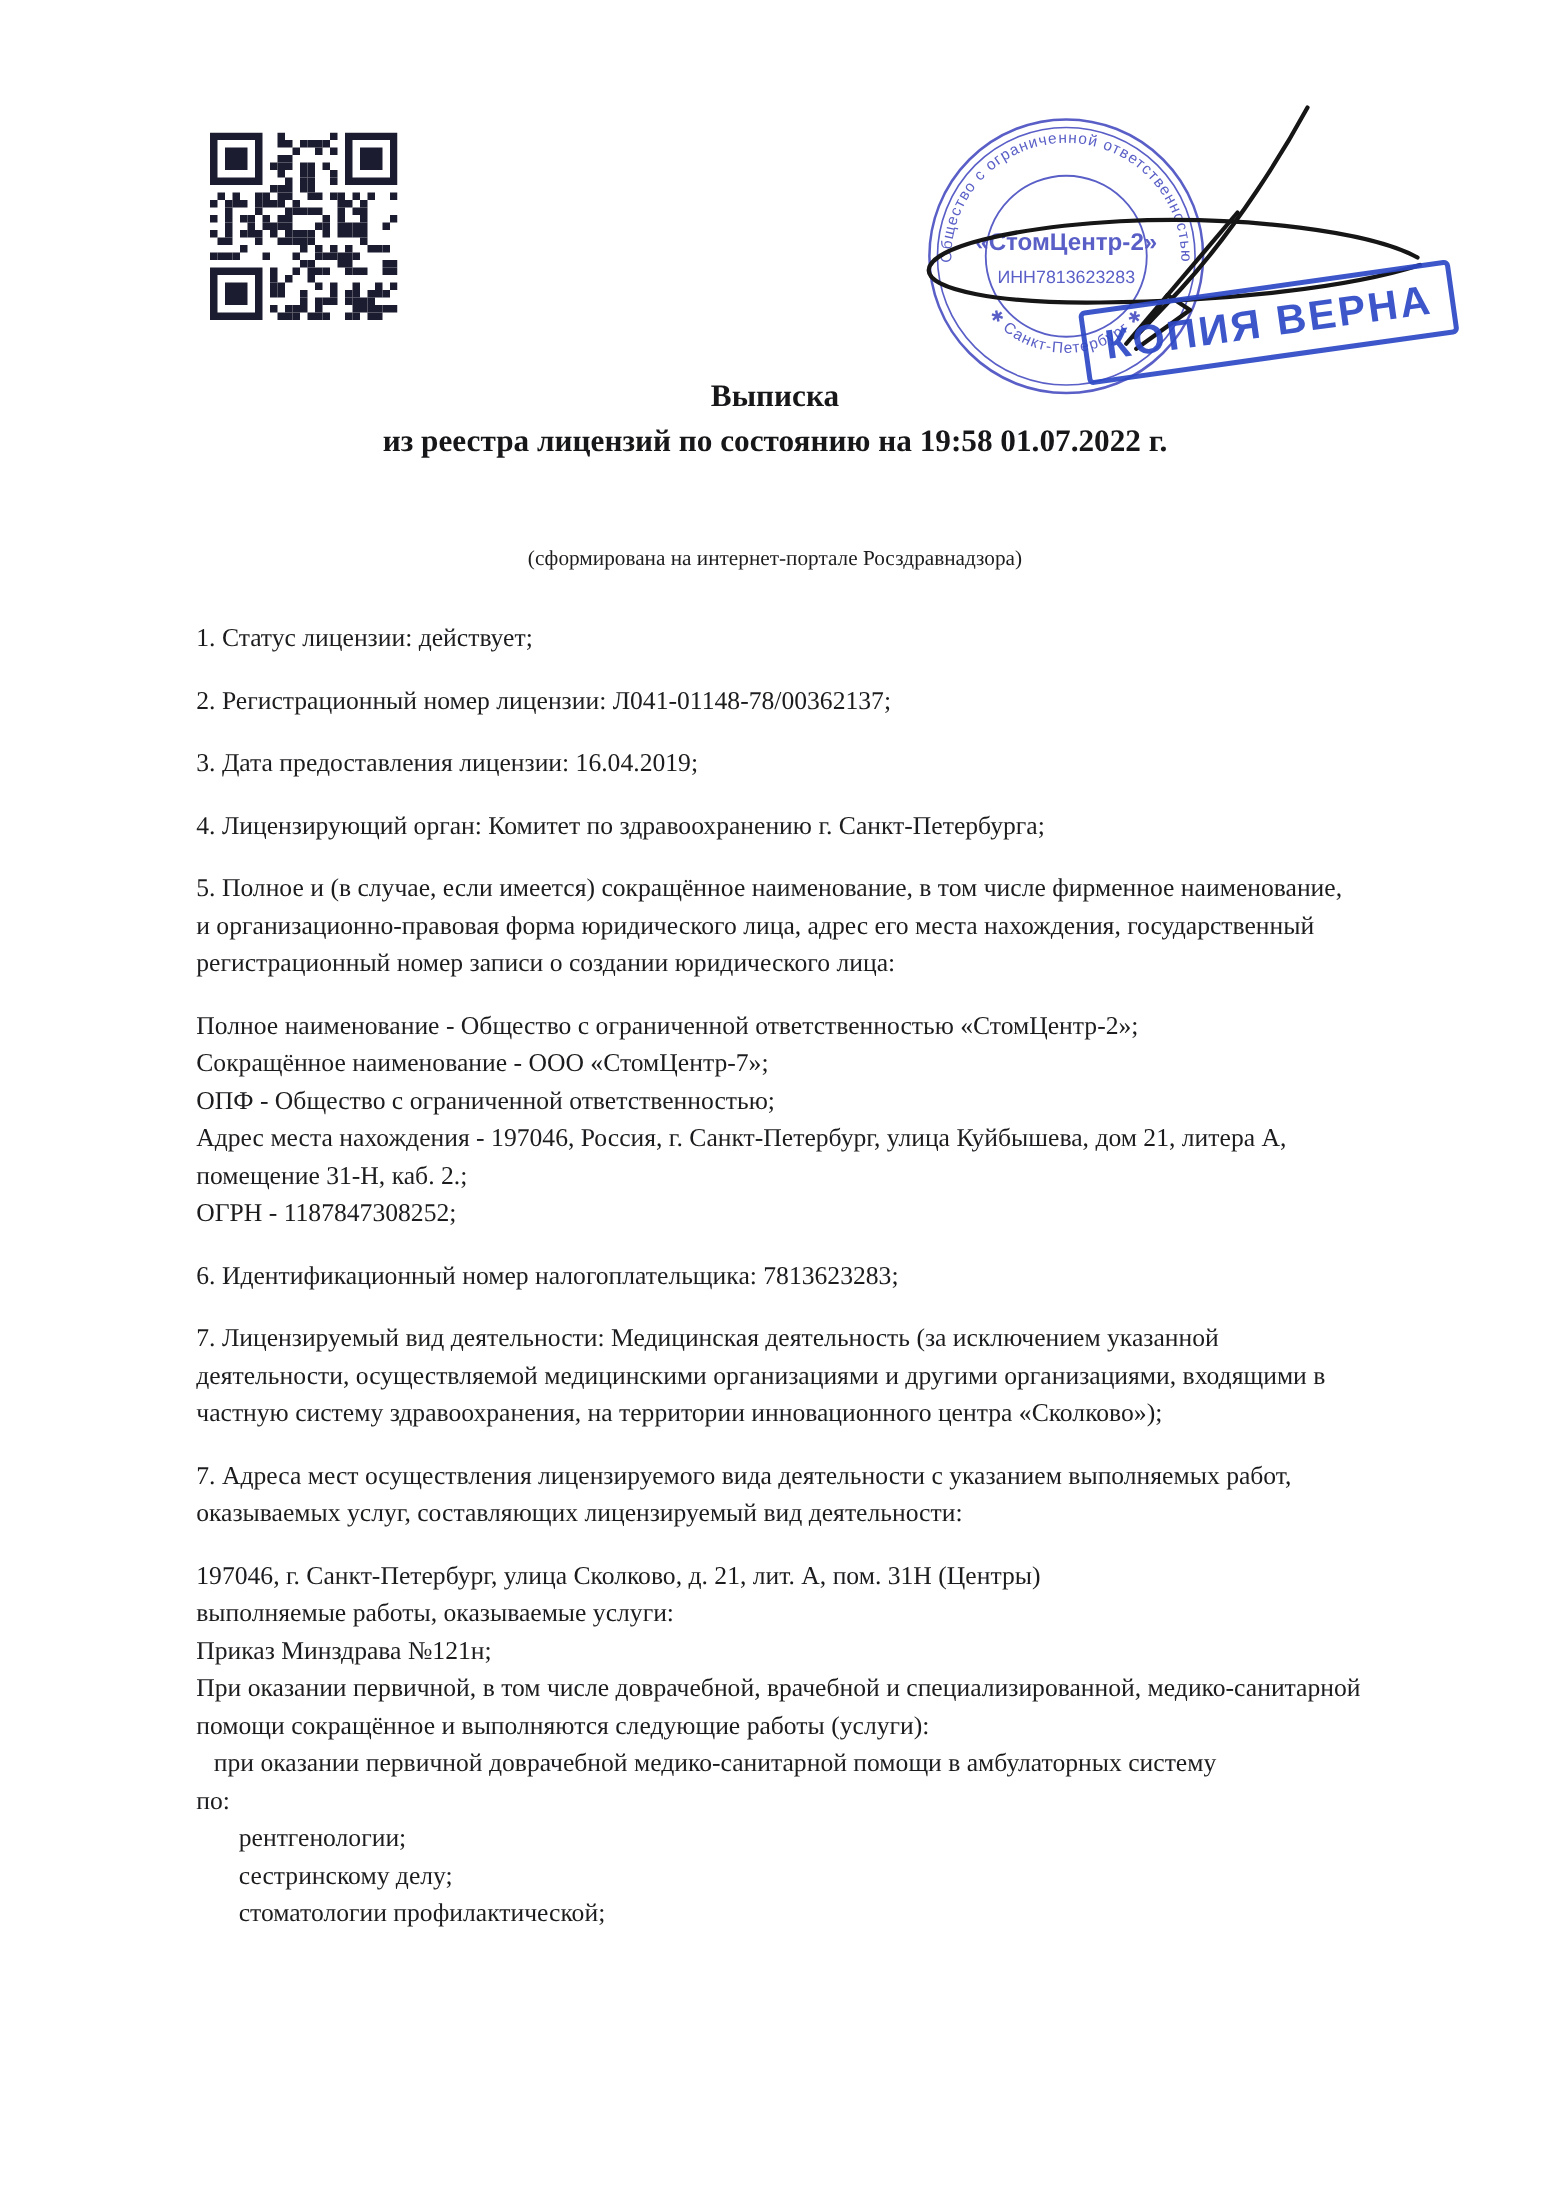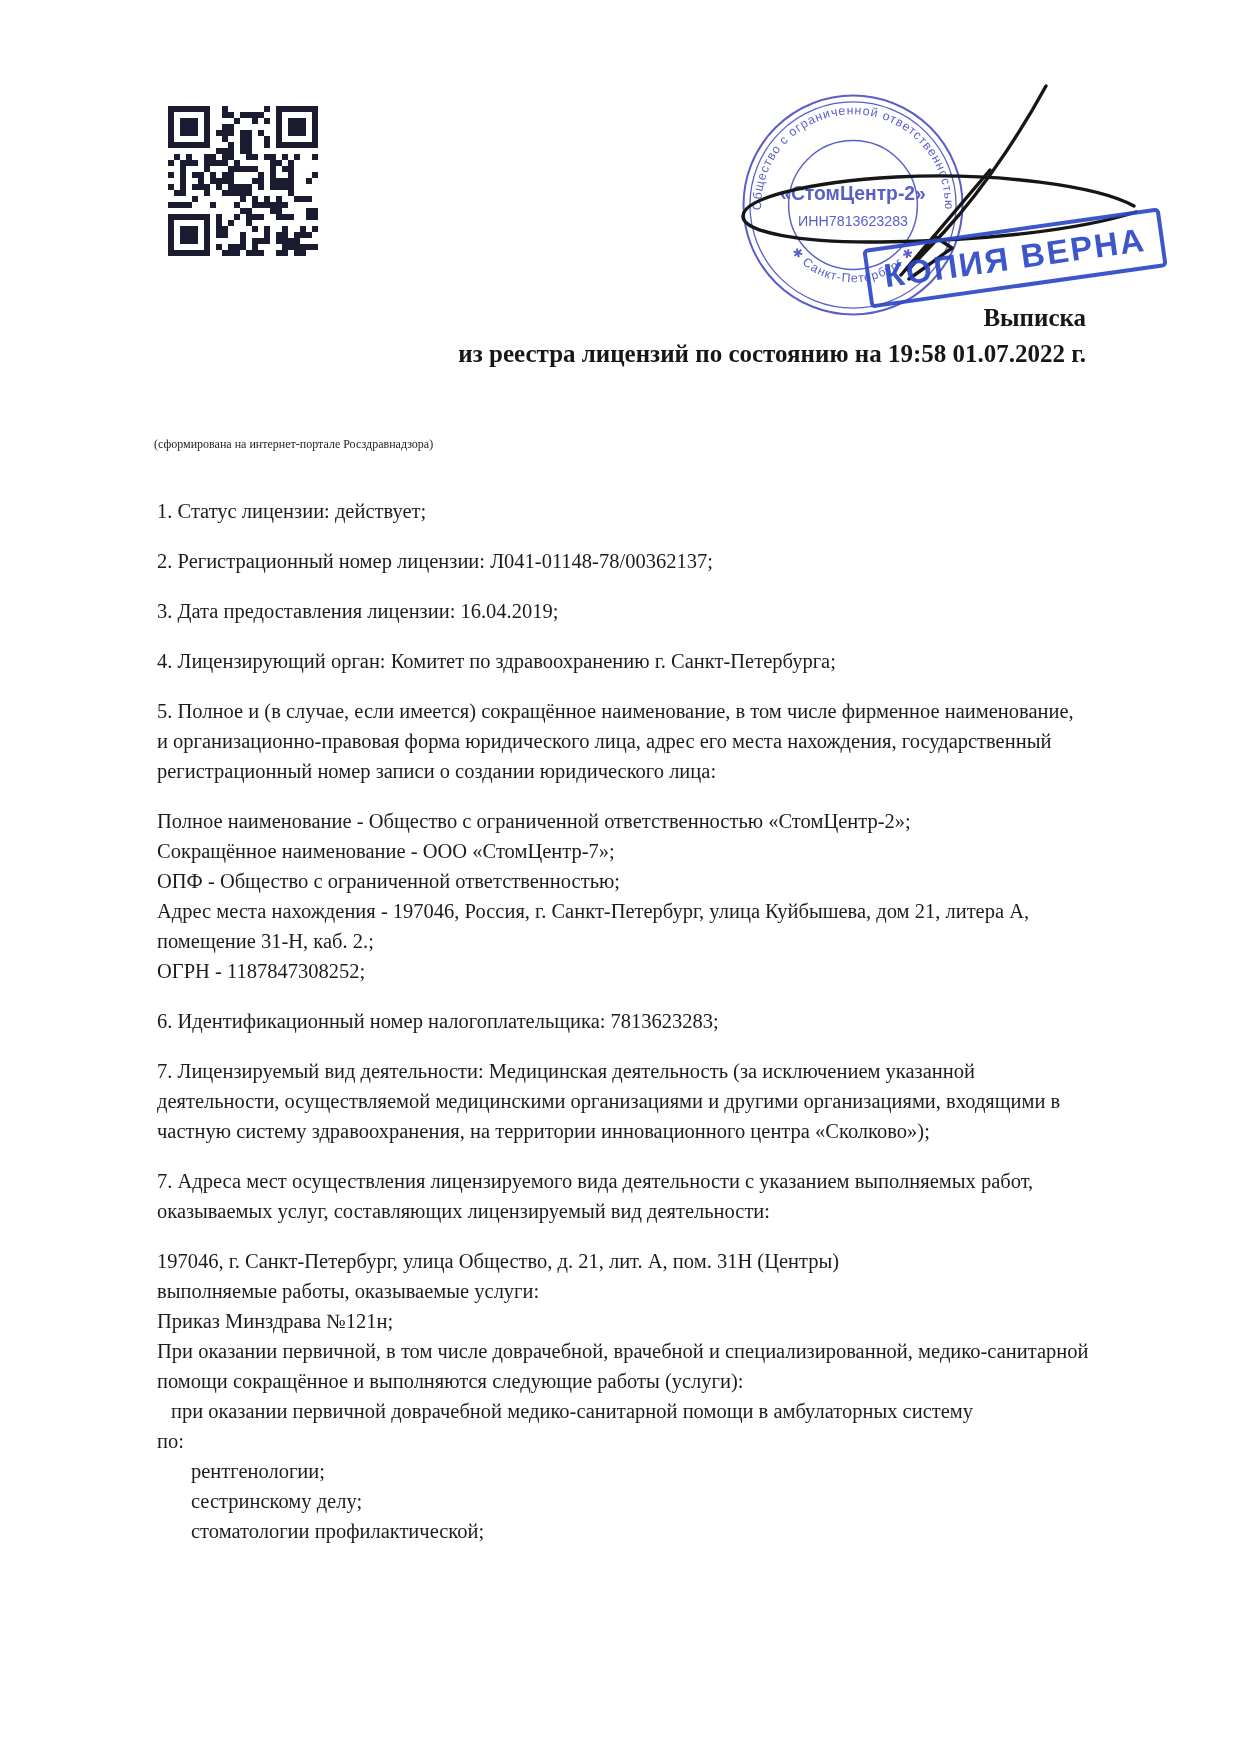--- a/index.html
+++ b/index.html
@@ -21,26 +21,26 @@
     border:4px solid #2d49c7;border-radius:5px;
     color:#2d49c7;
     font-family:"Liberation Sans","DejaVu Sans",sans-serif;
     font-weight:bold;font-size:33px;letter-spacing:2px;
     padding:7px 14px;white-space:nowrap;
     opacity:.92;
   }
   
   .title-block{
     position:absolute;left:154px;top:300px;width:932px;
-    text-align:right;font-weight:bold;font-size:25px;line-height:36px;
+    text-align:center;font-weight:bold;font-size:25px;line-height:36px;
     color:#17171a;
   }
   .subtitle{
     position:absolute;left:154px;top:437px;width:932px;
-    text-align:left;font-size:12px;color:#1c1c1e;
+    text-align:center;font-size:17px;color:#1c1c1e;
   }
   
   .doc-body{
     position:absolute;left:157px;top:496px;width:932px;
     font-size:20.5px;line-height:30px;
   }
   .doc-body p{margin:0;padding:0;}
   .doc-body p.para{margin-top:20px;}
   .doc-body p.ind1{padding-left:14px;}
   .doc-body p.ind2{padding-left:34px;}
@@ -310,21 +310,21 @@
     <p class="para">4. Лицензирующий орган: Комитет по здравоохранению г. Санкт-Петербурга;</p>
     <p class="para">5. Полное и (в случае, если имеется) сокращённое наименование, в том числе фирменное наименование, и организационно-правовая форма юридического лица, адрес его места нахождения, государственный регистрационный номер записи о создании юридического лица:</p>
     <p class="para">Полное наименование - Общество с ограниченной ответственностью «СтомЦентр-2»;</p>
     <p class="">Сокращённое наименование - ООО «СтомЦентр-7»;</p>
     <p class="">ОПФ - Общество с ограниченной ответственностью;</p>
     <p class="">Адрес места нахождения - 197046, Россия, г. Санкт-Петербург, улица Куйбышева, дом 21, литера А, помещение 31-Н, каб. 2.;</p>
     <p class="">ОГРН - 1187847308252;</p>
     <p class="para">6. Идентификационный номер налогоплательщика: 7813623283;</p>
     <p class="para">7. Лицензируемый вид деятельности: Медицинская деятельность (за исключением указанной деятельности, осуществляемой медицинскими организациями и другими организациями, входящими в частную систему здравоохранения, на территории инновационного центра «Сколково»);</p>
     <p class="para">7. Адреса мест осуществления лицензируемого вида деятельности с указанием выполняемых работ, оказываемых услуг, составляющих лицензируемый вид деятельности:</p>
-    <p class="para">197046, г. Санкт-Петербург, улица Общество, д. 21, лит. А, пом. 31Н (Центры)</p>
+    <p class="para">197046, г. Санкт-Петербург, улица Сколково, д. 21, лит. А, пом. 31Н (Центры)</p>
     <p class="">выполняемые работы, оказываемые услуги:</p>
     <p class="">Приказ Минздрава №121н;</p>
     <p class="">При оказании первичной, в том числе доврачебной, врачебной и специализированной, медико-санитарной помощи сокращённое и выполняются следующие работы (услуги):</p>
     <p class="ind1">при оказании первичной доврачебной медико-санитарной помощи в амбулаторных систему</p>
     <p class="">по:</p>
     <p class="ind2">рентгенологии;</p>
     <p class="ind2">сестринскому делу;</p>
     <p class="ind2">стоматологии профилактической;</p>
   </div>
 

